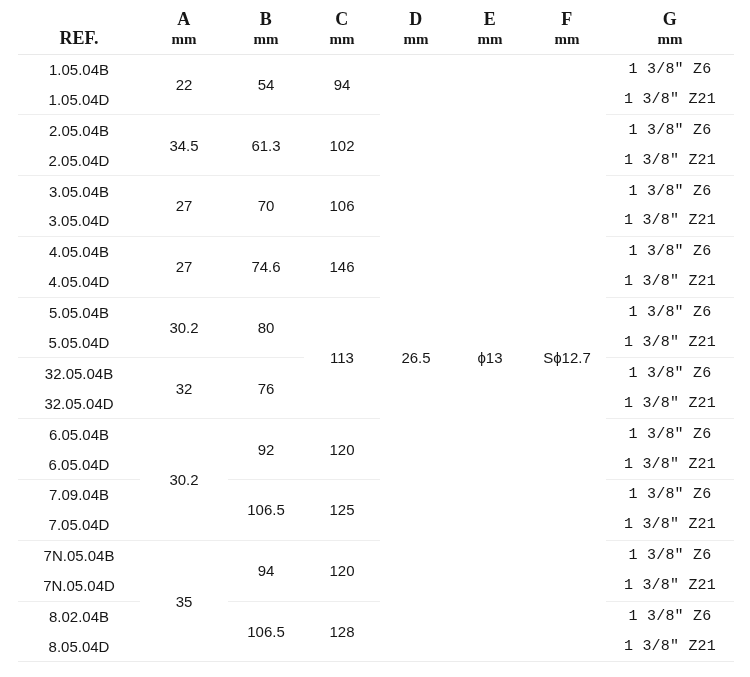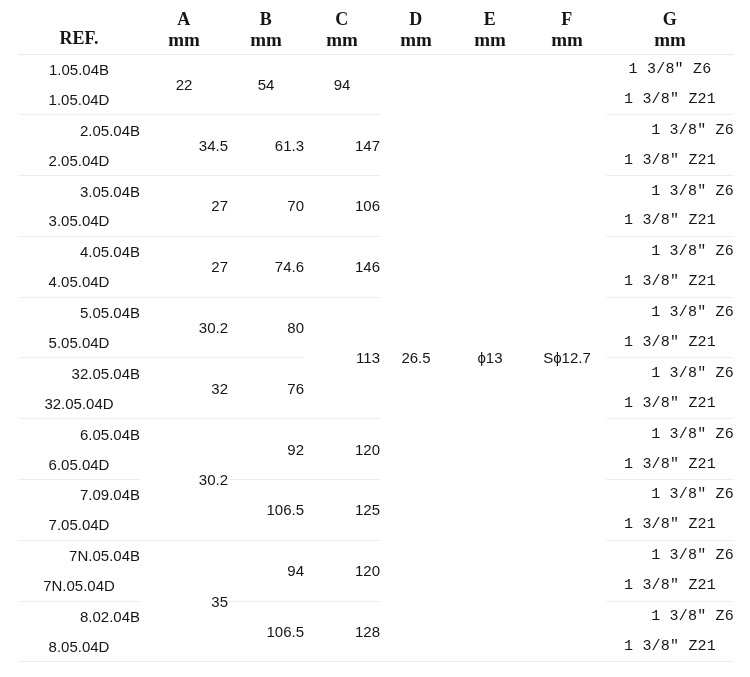--- a/index.html
+++ b/index.html
@@ -39,39 +39,38 @@
     height: 51px;
     padding: 0 0 6px 0;
     border-bottom: 1px solid #e9e9e9;
   }
   .col-letter {
     font-size: 18px;
     line-height: 24px;
     letter-spacing: 0.5px;
   }
   .col-unit {
-    font-size: 19px;
+    font-size: 15px;
     line-height: 17px;
   }
   .ref-head {
     font-size: 18px;
     line-height: 19px;
     margin-top: 20px;
   }
   tbody td {
     text-align: center;
     vertical-align: middle;
     font-size: 15px;
     height: 30.4px;
     padding: 0;
     white-space: nowrap;
   }
   td.pair-top {
     border-top: 1px solid #eeeeee;
-    text-align: right;
   }
   td.g-cell {
     letter-spacing: 0.2px;
     font-family: Liberation Mono, monospace;
   }
 </style>
 </head>
 <body>
 
 <table class="spec">
@@ -132,21 +131,21 @@
         <td class="g-cell">1 3/8″ Z6</td>
       </tr>
       <tr>
         <td class="ref-cell">1.05.04D</td>
         <td class="g-cell">1 3/8″ Z21</td>
       </tr>
       <tr>
         <td class="ref-cell pair-top">2.05.04B</td>
         <td rowspan="2" class="dim-cell pair-top">34.5</td>
         <td rowspan="2" class="dim-cell pair-top">61.3</td>
-        <td rowspan="2" class="dim-cell pair-top">147</td>
+        <td rowspan="2" class="dim-cell pair-top">102</td>
         <td class="g-cell pair-top">1 3/8″ Z6</td>
       </tr>
       <tr>
         <td class="ref-cell">2.05.04D</td>
         <td class="g-cell">1 3/8″ Z21</td>
       </tr>
       <tr>
         <td class="ref-cell pair-top">3.05.04B</td>
         <td rowspan="2" class="dim-cell pair-top">27</td>
         <td rowspan="2" class="dim-cell pair-top">70</td>

